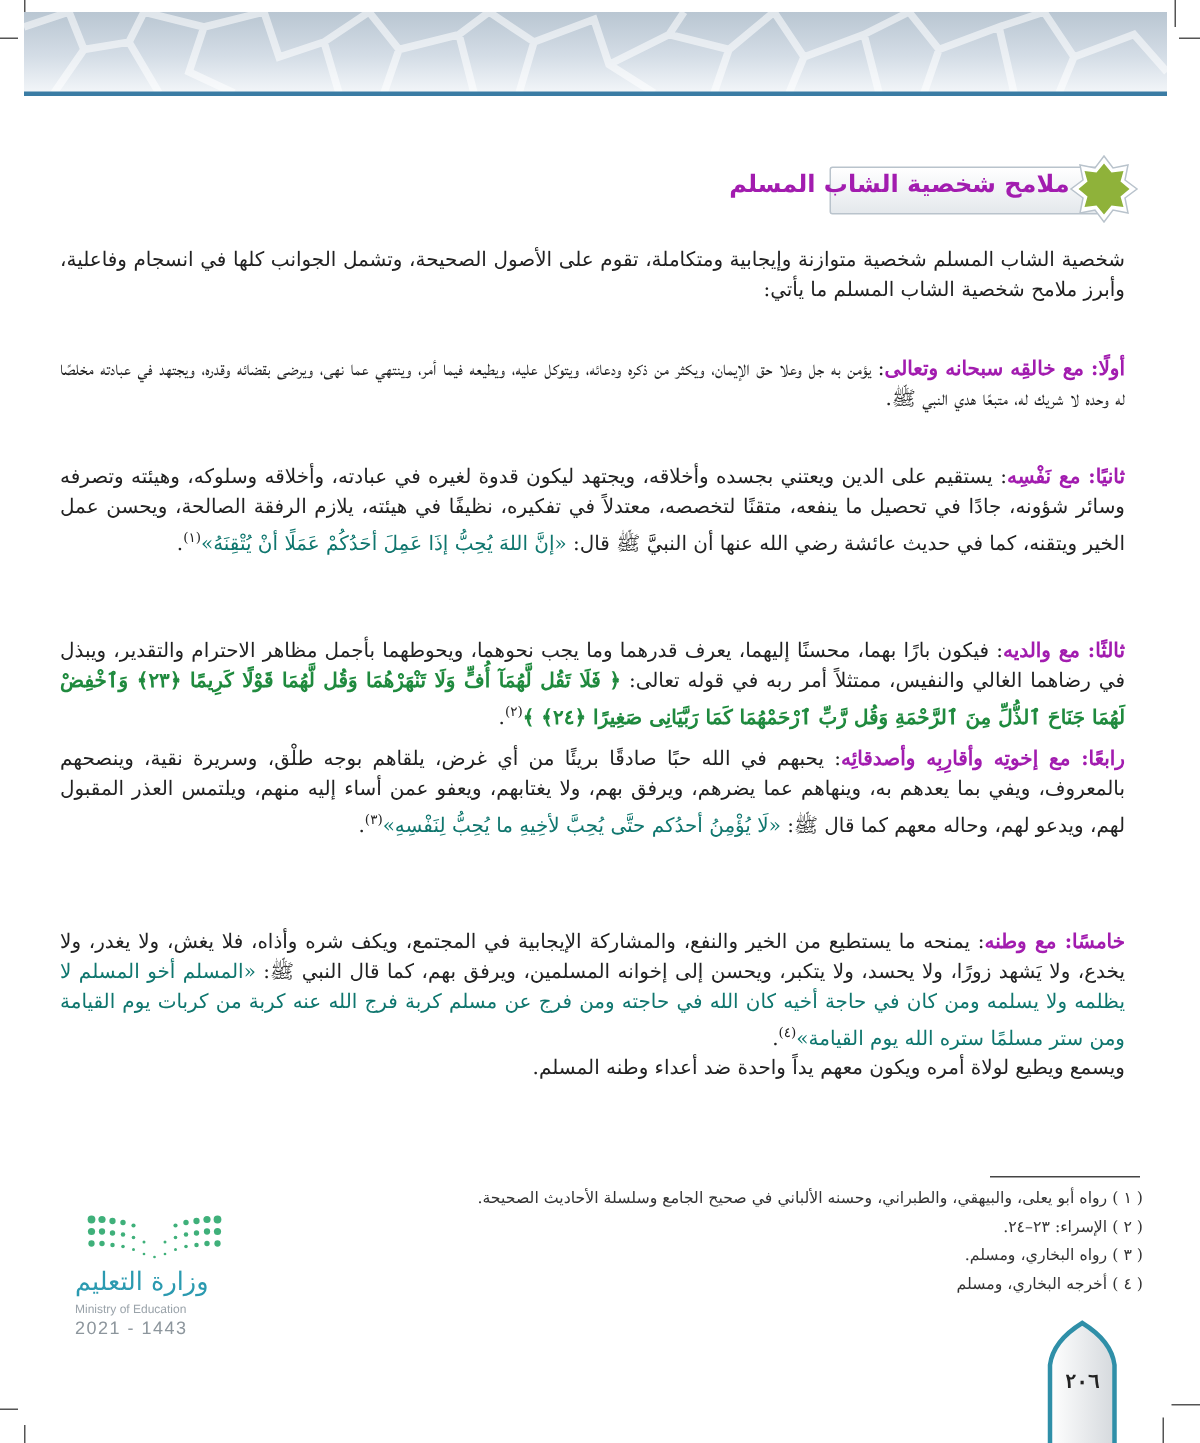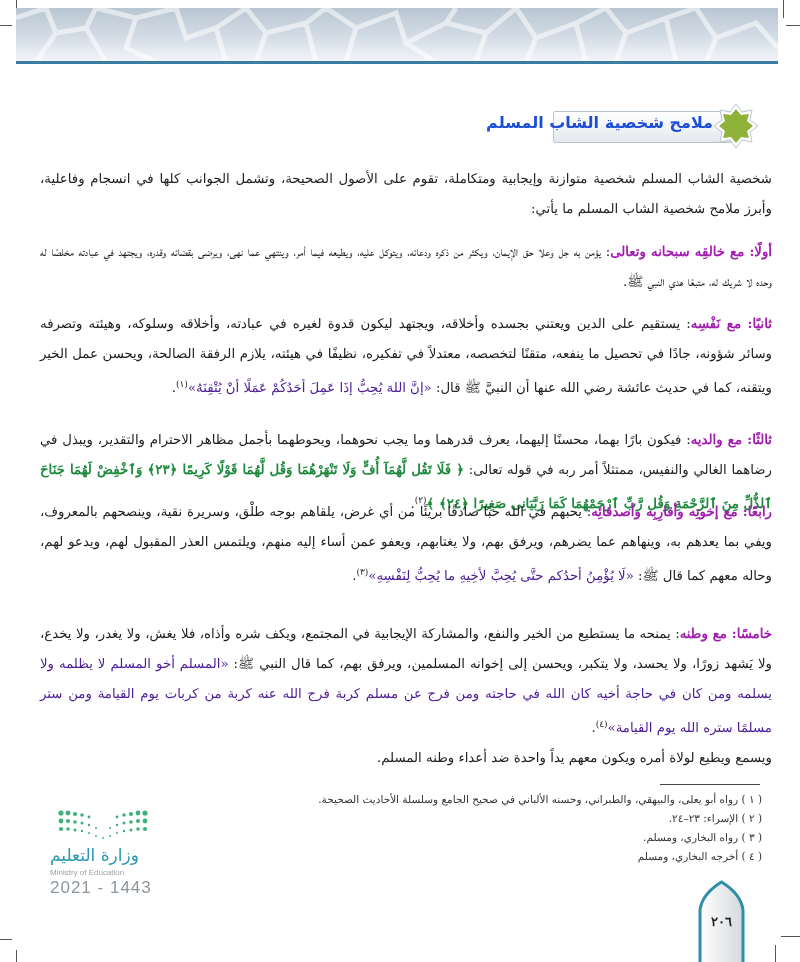--- a/index.html
+++ b/index.html
@@ -8,38 +8,38 @@
   .crop { position:absolute; background:#555; }
   .header-band2 { position:absolute; left:16px; top:8px; width:762px; height:54px;
      background:linear-gradient(to bottom,#b9c6d2 0%,#d4dde6 55%,#f3f6f9 100%); overflow:hidden; }
   .header-band2 svg { position:absolute; left:0; top:0; }
   .header-rule { position:absolute; left:16px; top:61px; width:762px; height:3px; background:#3a7ca4; }
   .title-box { position:absolute; left:553px; top:105px; width:200px; height:40px; }
   .title-plate { position:absolute; left:0; top:6px; width:178px; height:30px;
      background:linear-gradient(to bottom,#ffffff,#e4e8ec); border:1px solid #b9c3cc;
      border-radius:2px; }
   .title-text { position:absolute; right:40px; top:8px; font-family:"DejaVu Sans", sans-serif;
-     font-weight:bold; font-size:16px; color:#1d4ed8; direction:rtl; white-space:nowrap; }
+     font-weight:bold; font-size:16px; color:#a21caf; direction:rtl; white-space:nowrap; }
   .title-star { position:absolute; left:160px; top:-2px; width:46px; height:46px; }
-  .content { position:absolute; left:40px; right:28px; direction:rtl; text-align:justify;
-     font-size:13.3px; line-height:30px; }
+  .content { position:absolute; left:40px; right:50px; direction:rtl; text-align:justify;
+     font-size:13.3px; line-height:20px; }
   .p { margin:0; }
   .lbl { color:#a21caf; font-weight:bold; }
-  .hadith { color:#4c1d95; }
+  .hadith { color:#0f766e; }
   .quran { color:#1f8a3e; font-weight:bold; }
   .fnref { font-size:9px; vertical-align:super; }
   .footer-rule { position:absolute; left:660px; top:784px; width:100px; height:1px; background:#444; }
   .footnotes { position:absolute; right:38px; top:790px; direction:rtl; font-size:10.5px; line-height:19px; color:#333; }
   .logo { position:absolute; left:40px; top:808px; width:140px; height:80px; }
   .logo-dots { position:absolute; left:18px; top:2px; }
   .logo-ar { position:absolute; left:10px; top:37px; font-family:"DejaVu Sans", sans-serif; font-size:17px; color:#2b9ab0; direction:rtl; }
   .logo-en { position:absolute; left:10px; top:60px; font-family:"Liberation Sans", sans-serif; font-size:8px; color:#9aa3aa; }
-  .logo-yr { position:absolute; left:10px; top:70px; font-family:"Liberation Sans", sans-serif; font-size:17px; color:#8d969d; letter-spacing:1px; }
+  .logo-yr { position:absolute; left:10px; top:70px; font-family:"Liberation Sans", sans-serif; font-size:12px; color:#8d969d; letter-spacing:1px; }
   .page-num-badge { position:absolute; left:698px; top:880px; width:47px; height:82px; }
-  .page-num { position:absolute; left:0; top:34px; width:47px; text-align:center; font-family:Liberation Serif, serif; font-weight:bold; font-size:13px; color:#222; letter-spacing:2px; }
+  .page-num { position:absolute; left:0; top:34px; width:47px; text-align:center; font-family:Liberation Mono, monospace; font-weight:bold; font-size:13px; color:#222; letter-spacing:2px; }
 </style>
 </head>
 <body>
 
 <div class="crop" style="left:16px;top:0;width:1px;height:10px;"></div>
 <div class="crop" style="left:0;top:25px;width:12px;height:1px;"></div>
 <div class="crop" style="left:783px;top:0;width:1px;height:18px;"></div>
 <div class="crop" style="left:786px;top:25px;width:14px;height:1px;"></div>
 <div class="crop" style="left:16px;top:950px;width:1px;height:12px;"></div>
 <div class="crop" style="left:0;top:939px;width:12px;height:1px;"></div>

